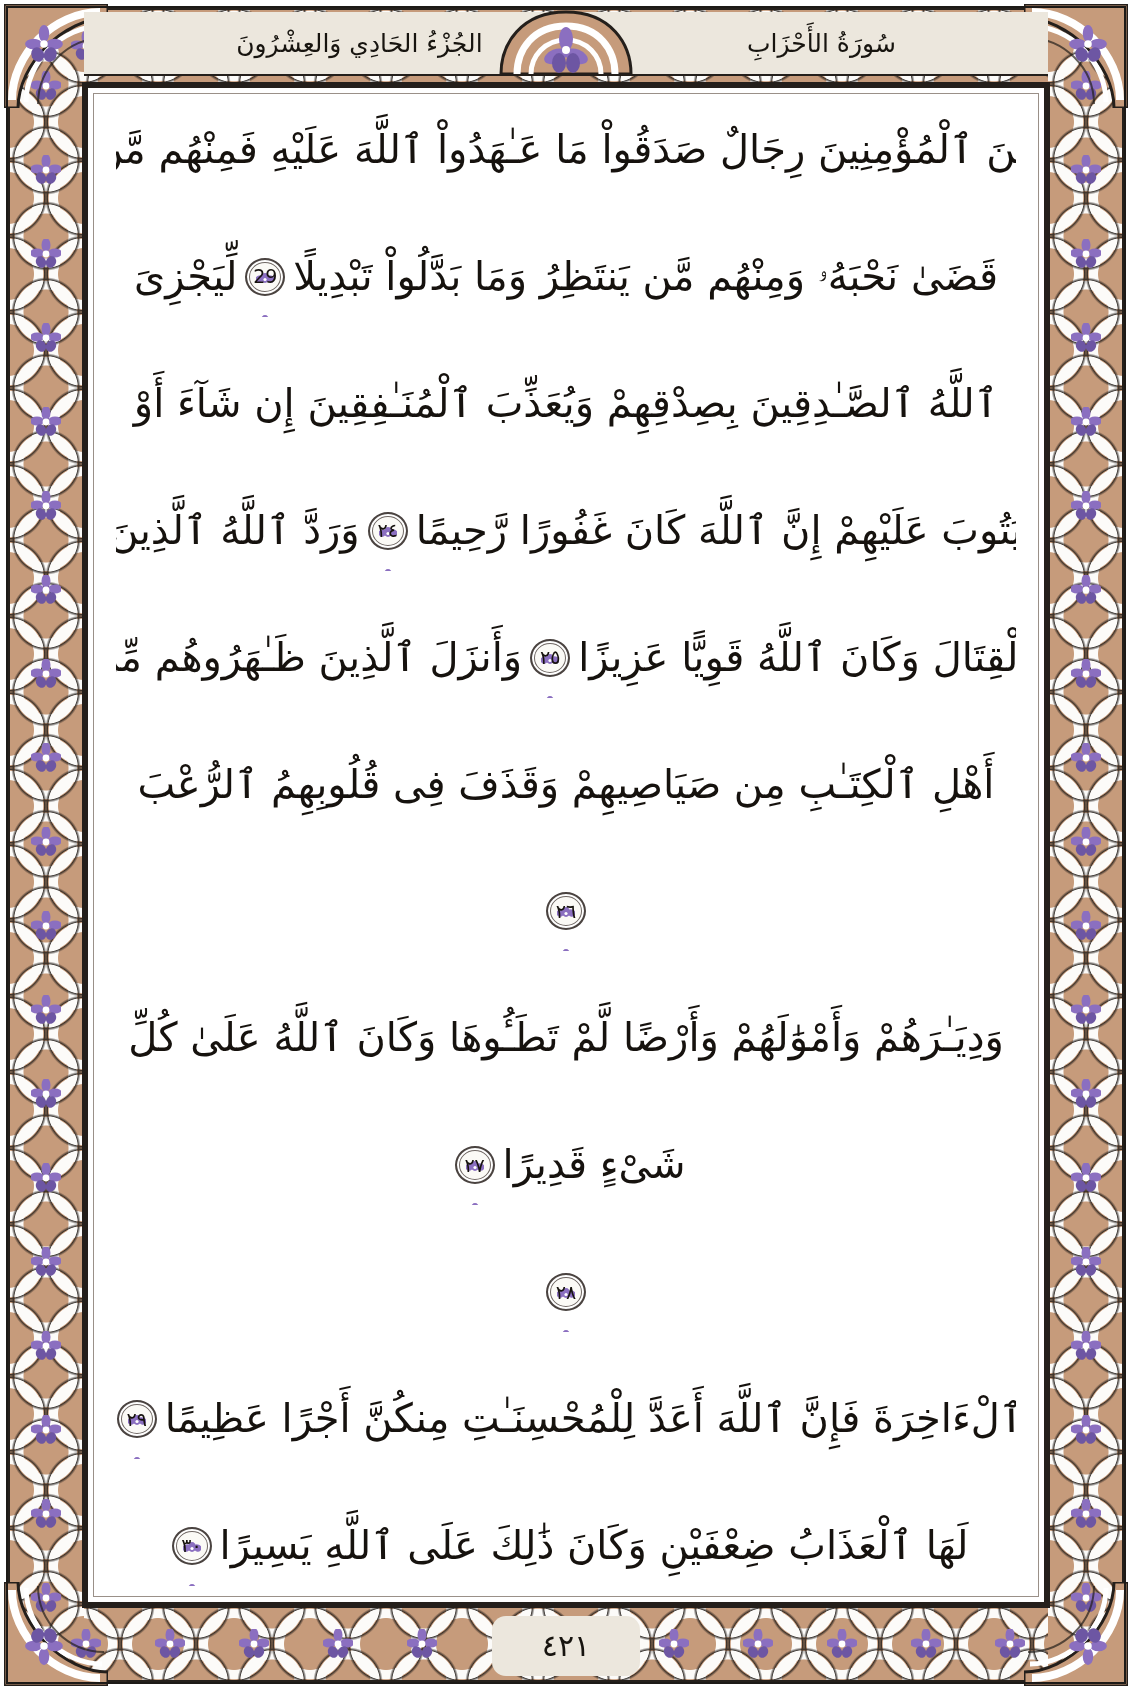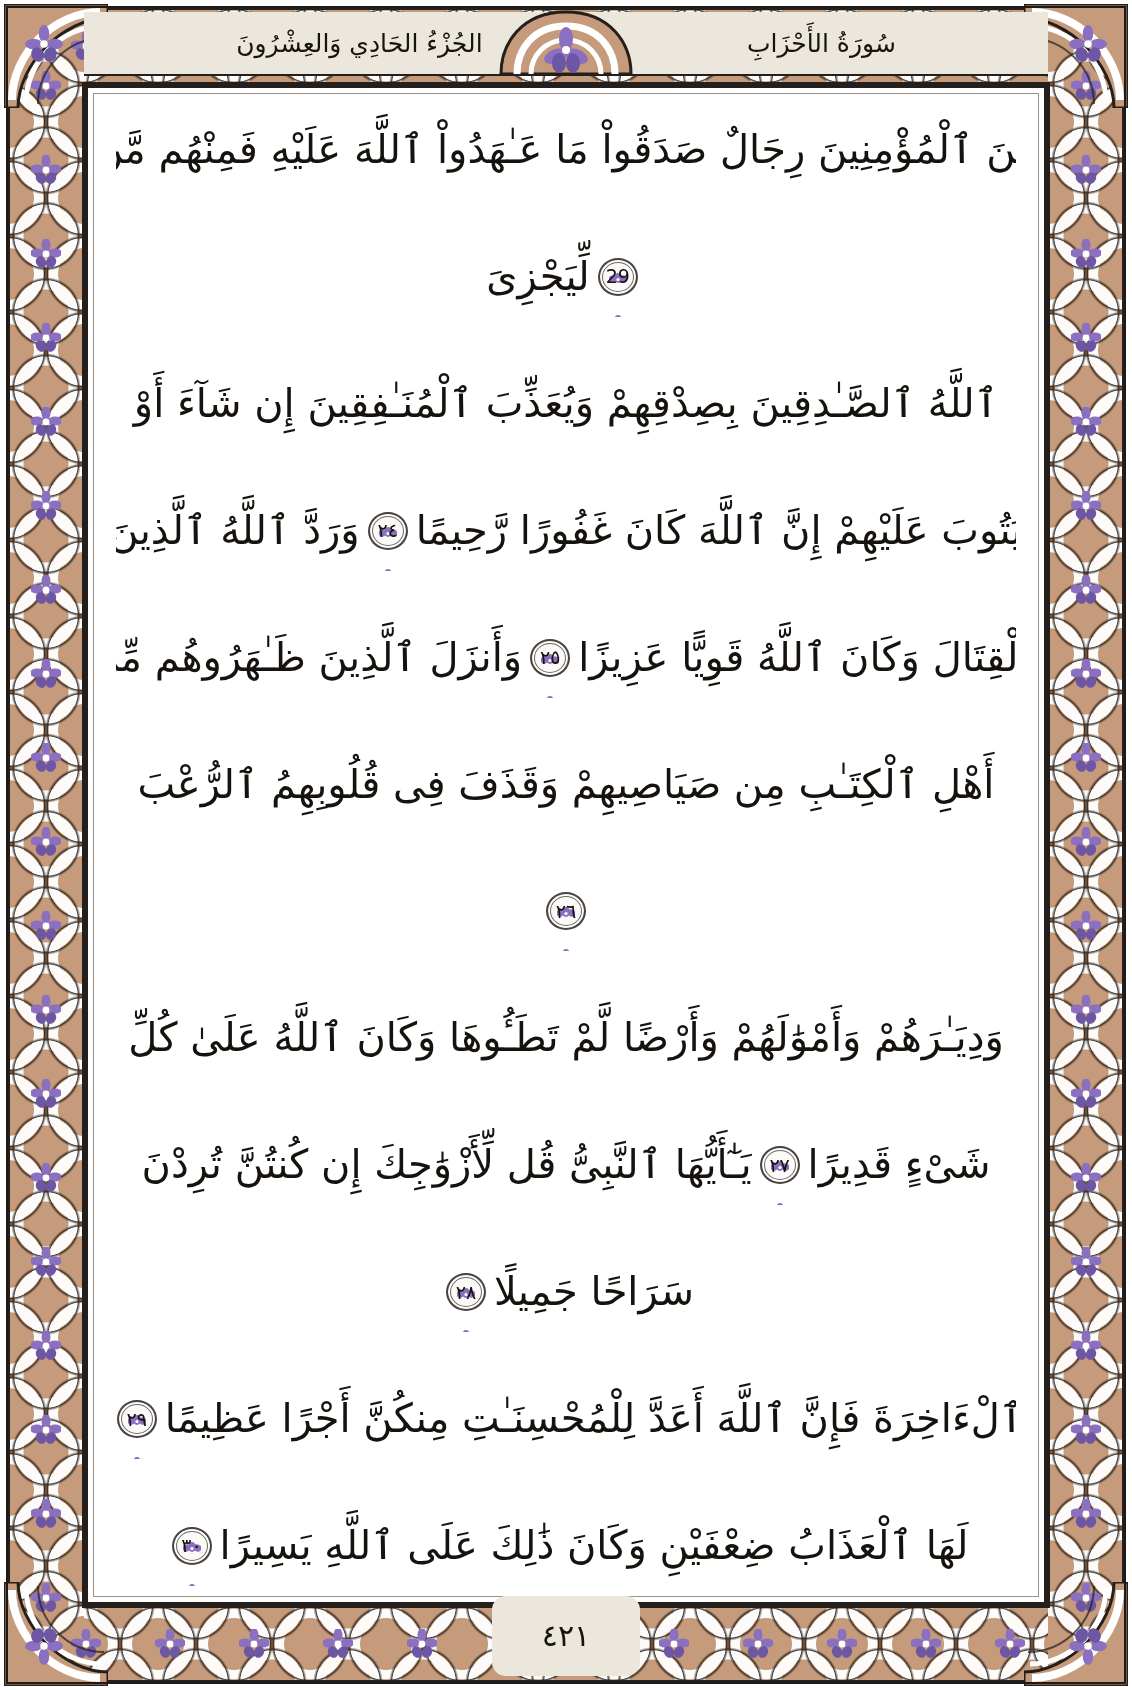--- a/index.html
+++ b/index.html
@@ -193,21 +193,21 @@
     line-height:1;
     top:1px;
     font-family:"DejaVu Sans","Liberation Sans",sans-serif;
   }
 
   
   #page-number-cartouche{
     position:absolute;
     left:50%; bottom:14px;
     transform:translateX(-50%);
-    width:148px; height:80px;
+    width:148px; height:60px;
     background:#ece7dd;
     border-radius:14px;
     z-index:9;
     display:flex;
     align-items:center;
     justify-content:center;
   }
   #page-number-cartouche .pnum{
     font-size:30px;
     color:#17140f;
@@ -936,20 +936,21 @@
     </svg>
   </div>
 
   <div id="text-frame">
     <div id="text-frame-inner">
 
     <div class="mushaf-line">
           <span class="ayah-text">مِّنَ ٱلْمُؤْمِنِينَ رِجَالٌ صَدَقُواْ مَا عَـٰهَدُواْ ٱللَّهَ عَلَيْهِ فَمِنْهُم مَّن</span>
         </div>
         <div class="mushaf-line">
+          <span class="ayah-text">قَضَىٰ نَحْبَهُۥ وَمِنْهُم مَّن يَنتَظِرُ وَمَا بَدَّلُواْ تَبْدِيلًا</span>
           <span class="ayah-mark">
             <span class="mark-body"></span>
             <span class="mark-top"><svg viewBox="0 0 18 12">
                 <ellipse cx="9" cy="7" rx="4" ry="5" fill="#8b6fc0"></ellipse>
                 <ellipse cx="3.5" cy="8" rx="4" ry="3.5" fill="#8b6fc0" transform="rotate(-25 3.5 8)"></ellipse>
                 <ellipse cx="14.5" cy="8" rx="4" ry="3.5" fill="#8b6fc0" transform="rotate(25 14.5 8)"></ellipse>
                 <circle cx="9" cy="8.5" r="1.6" fill="#ffffff"></circle>
               </svg></span>
             <span class="mark-bot"><svg viewBox="0 0 18 12">
                 <ellipse cx="9" cy="7" rx="4" ry="5" fill="#8b6fc0"></ellipse>
@@ -1039,24 +1040,22 @@
                 <circle cx="9" cy="8.5" r="1.6" fill="#ffffff"></circle>
               </svg></span>
             <span class="mark-bot"><svg viewBox="0 0 18 12">
                 <ellipse cx="9" cy="7" rx="4" ry="5" fill="#8b6fc0"></ellipse>
                 <ellipse cx="3.5" cy="8" rx="4" ry="3.5" fill="#8b6fc0" transform="rotate(-25 3.5 8)"></ellipse>
                 <ellipse cx="14.5" cy="8" rx="4" ry="3.5" fill="#8b6fc0" transform="rotate(25 14.5 8)"></ellipse>
                 <circle cx="9" cy="8.5" r="1.6" fill="#ffffff"></circle>
               </svg></span>
             <span class="mark-num">٢٧</span>
           </span>
-          <span class="ayah-text">يَـٰٓأَيُّهَا ٱلنَّبِىُّ قُل لِّأَزْوَٰجِكَ إِن كُنتُنَّ تُرِدْنَ</span>
         </div>
         <div class="mushaf-line">
-          <span class="ayah-text">سَرَاحًا جَمِيلًا</span>
           <span class="ayah-mark">
             <span class="mark-body"></span>
             <span class="mark-top"><svg viewBox="0 0 18 12">
                 <ellipse cx="9" cy="7" rx="4" ry="5" fill="#8b6fc0"></ellipse>
                 <ellipse cx="3.5" cy="8" rx="4" ry="3.5" fill="#8b6fc0" transform="rotate(-25 3.5 8)"></ellipse>
                 <ellipse cx="14.5" cy="8" rx="4" ry="3.5" fill="#8b6fc0" transform="rotate(25 14.5 8)"></ellipse>
                 <circle cx="9" cy="8.5" r="1.6" fill="#ffffff"></circle>
               </svg></span>
             <span class="mark-bot"><svg viewBox="0 0 18 12">
                 <ellipse cx="9" cy="7" rx="4" ry="5" fill="#8b6fc0"></ellipse>

